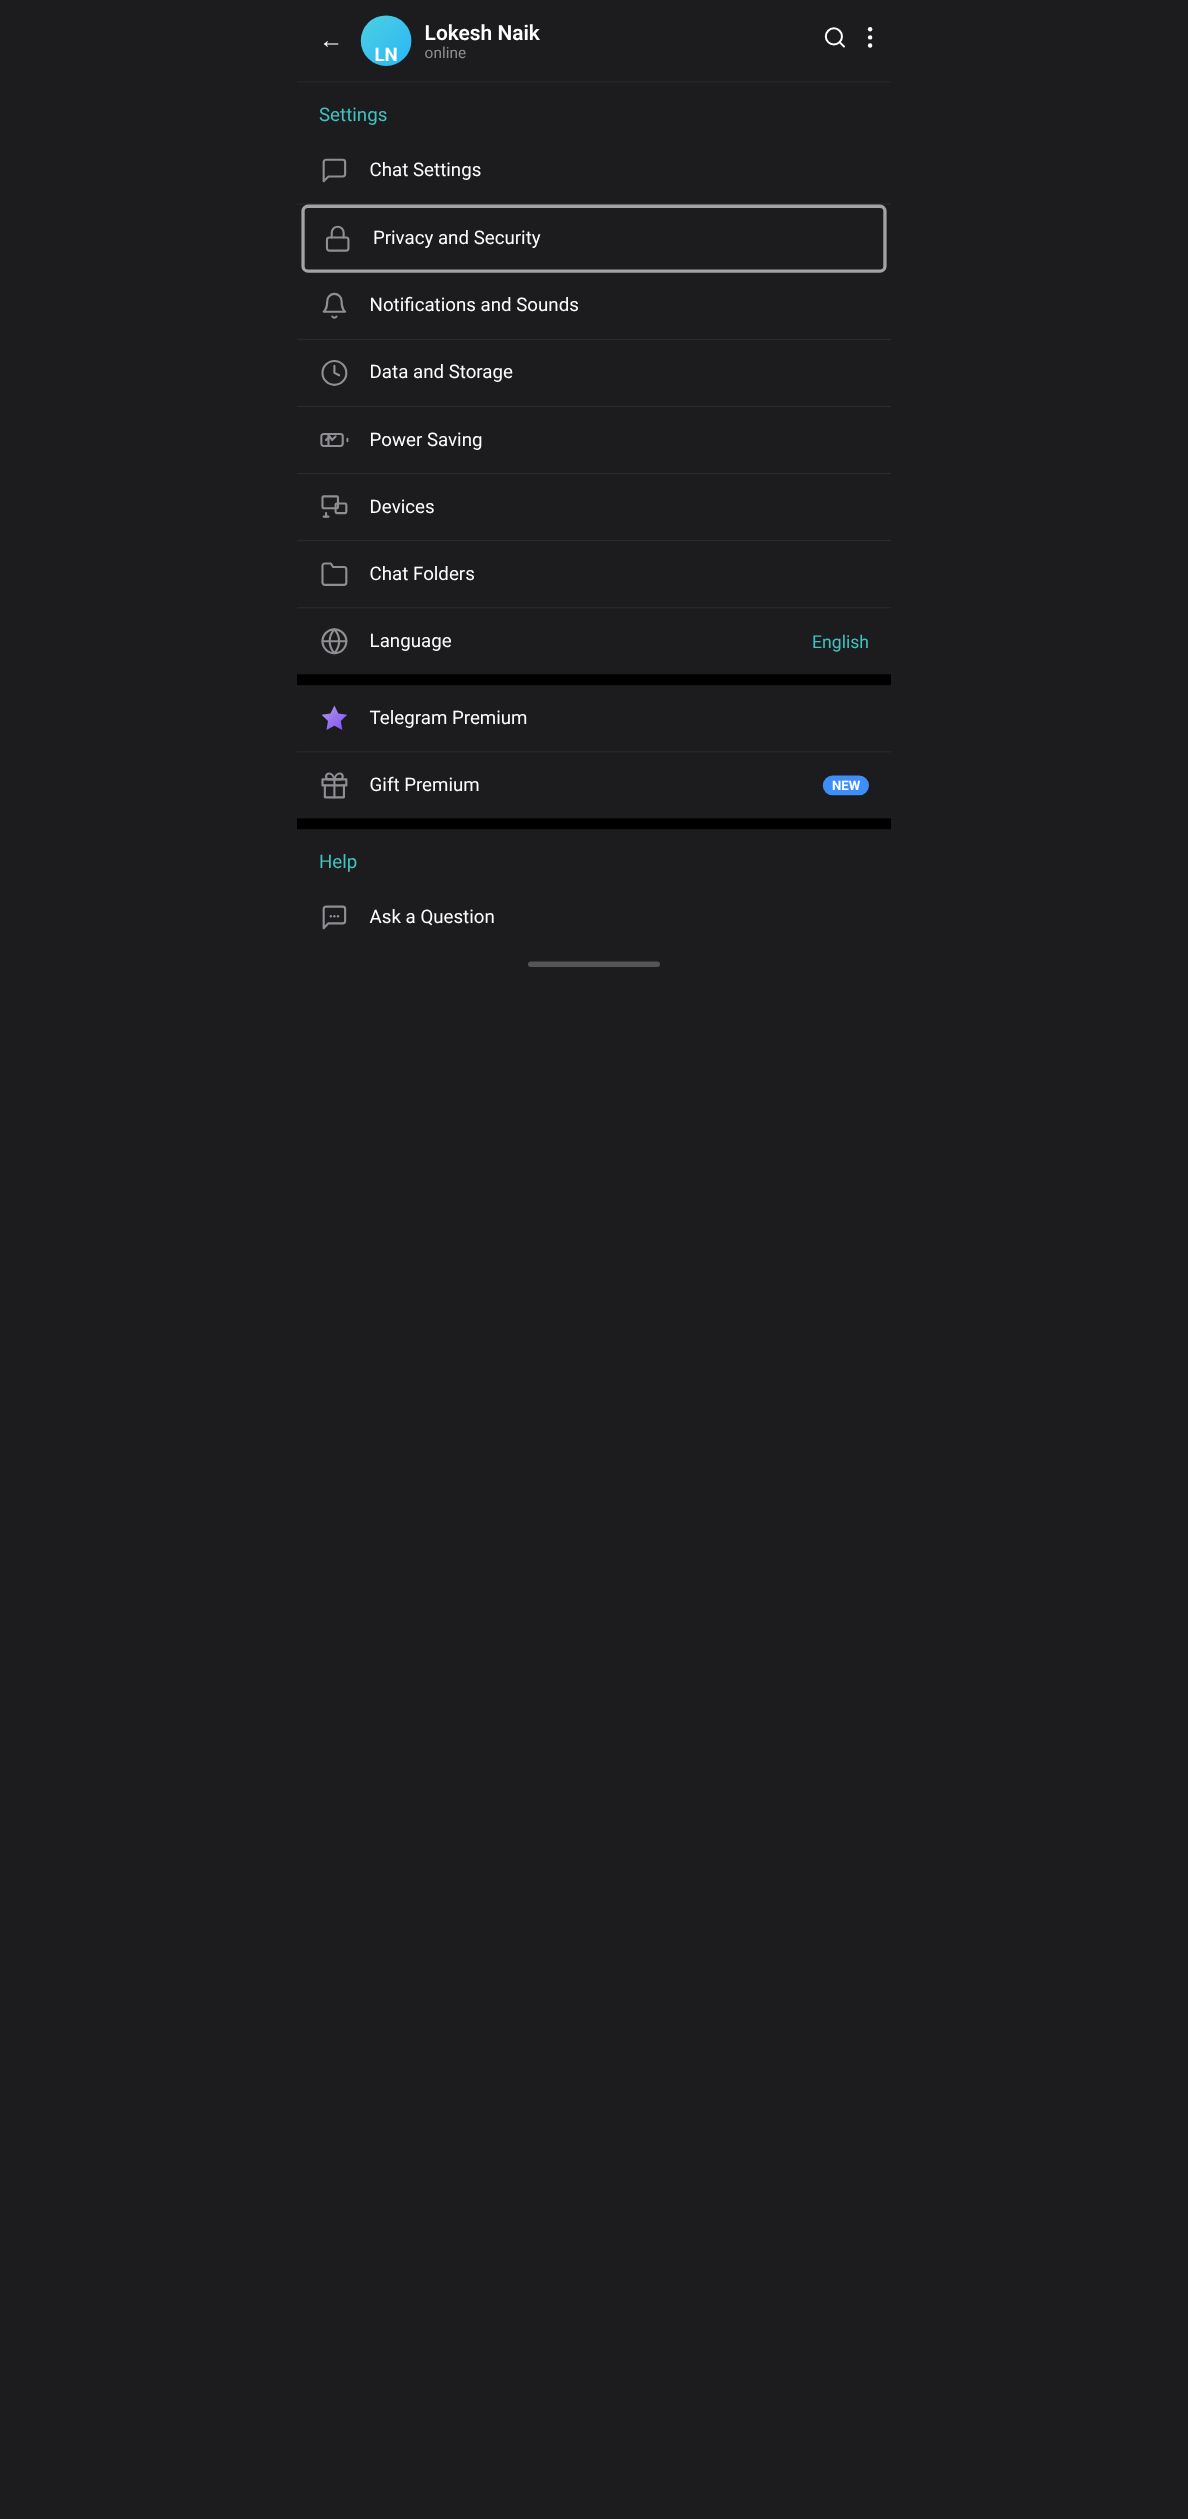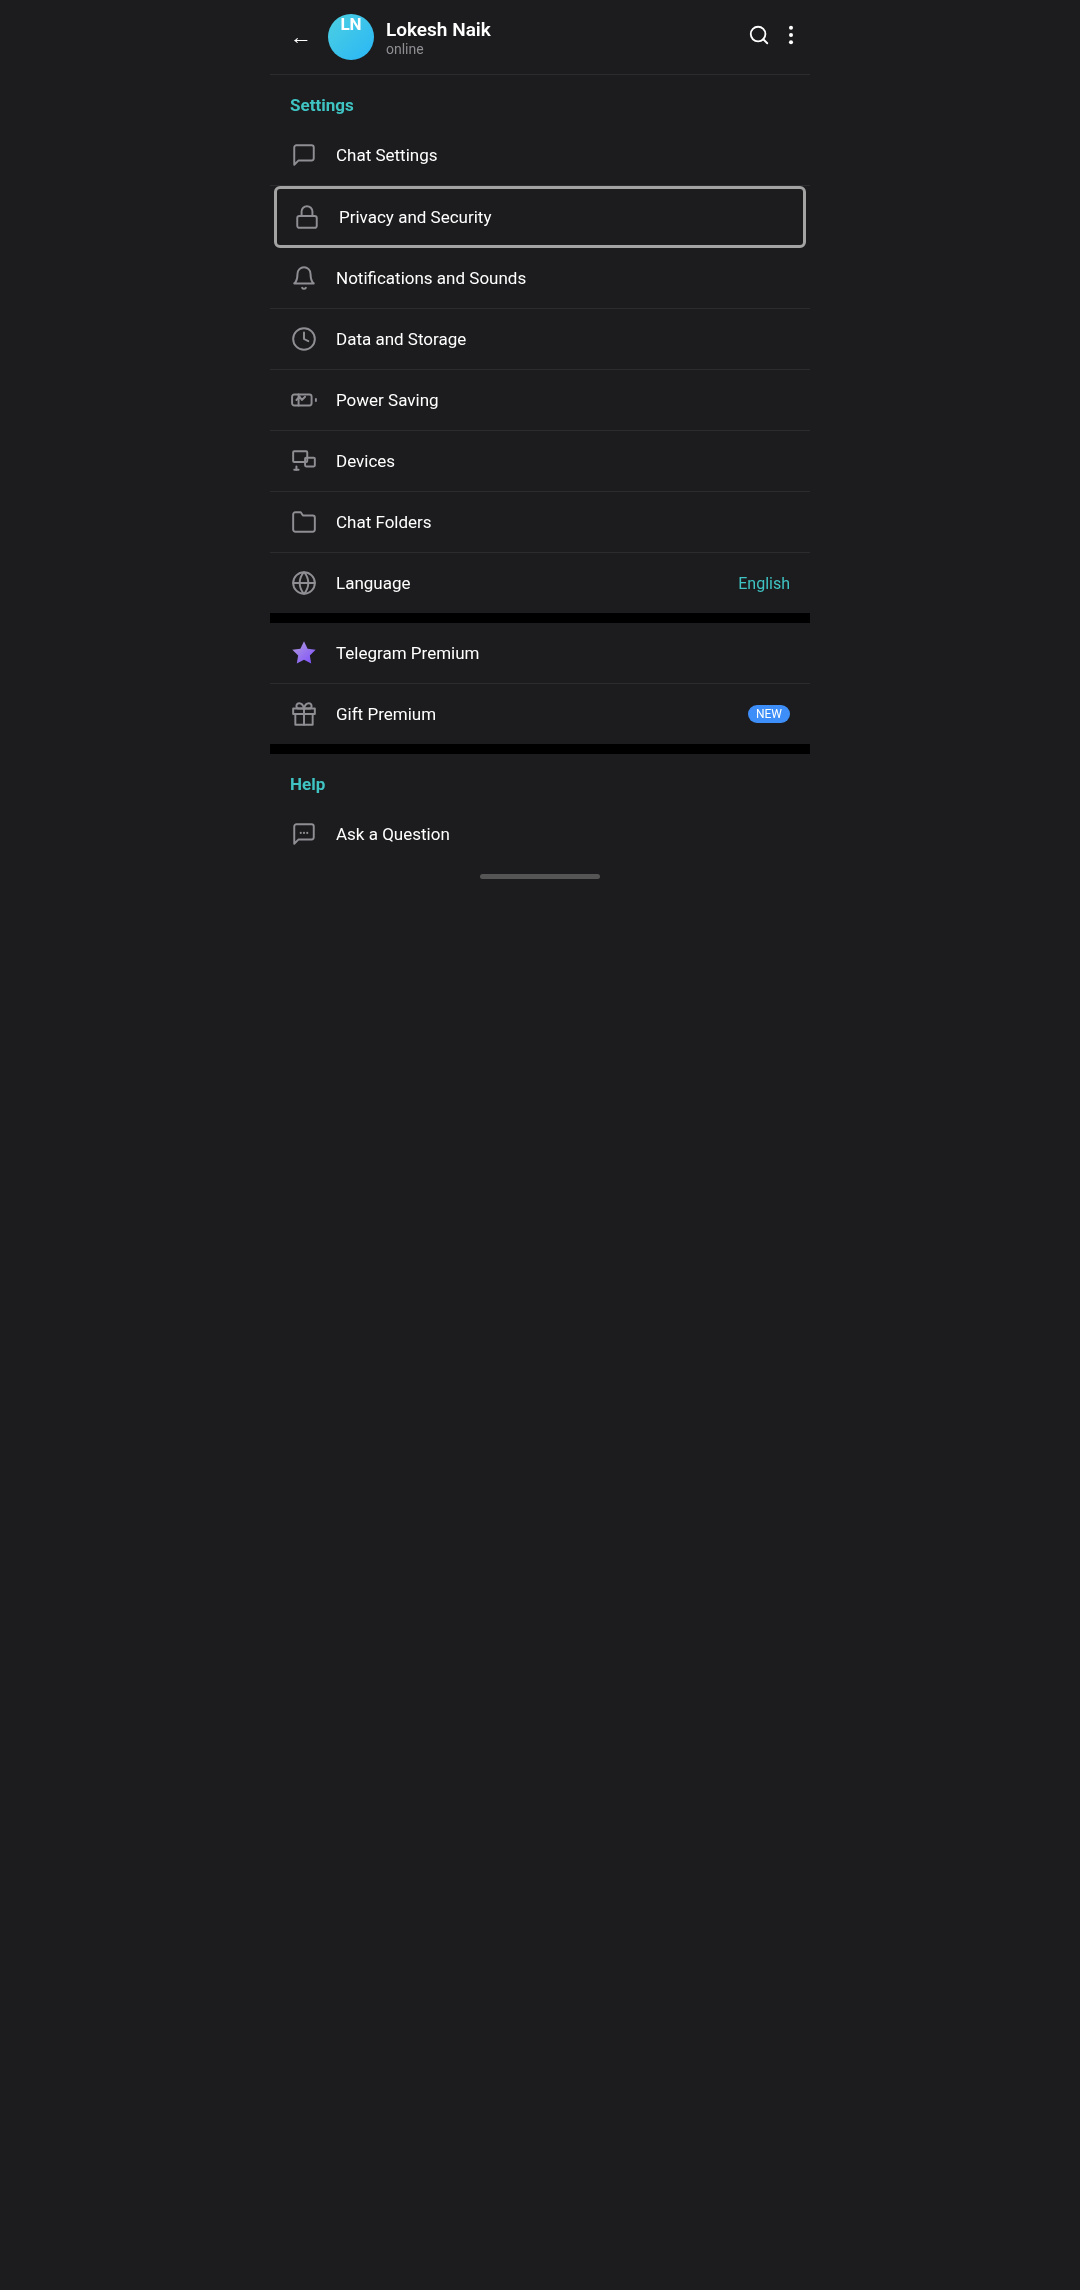--- a/index.html
+++ b/index.html
@@ -31,21 +31,21 @@
       cursor: pointer;
       padding: 4px;
     }
 
     .avatar {
       width: 46px;
       height: 46px;
       border-radius: 50%;
       background: linear-gradient(135deg, #4dd0e1, #29b6f6);
       display: flex;
-      align-items: flex-start;
+      align-items: flex-end;
       justify-content: center;
       font-weight: bold;
       font-size: 17px;
       color: #fff;
       flex-shrink: 0;
     }
 
     .header-info {
       flex: 1;
     }
@@ -70,21 +70,21 @@
     .header-icon {
       color: #ffffff;
       font-size: 22px;
       cursor: pointer;
     }
 
     
     .section-title {
       padding: 20px 20px 10px 20px;
       font-size: 17px;
-      font-weight: 700;
+      font-weight: 400;
       color: #3fc3c3;
     }
 
     
     .settings-group {
       background-color: #1c1c1e;
     }
 
     .settings-item {
       display: flex;
@@ -141,21 +141,21 @@
     .section-separator {
       height: 10px;
       background-color: #000000;
     }
 
     
     .badge-new {
       background-color: #3d8ef8;
       color: #ffffff;
       font-size: 12px;
-      font-weight: 400;
+      font-weight: 700;
       padding: 2px 8px;
       border-radius: 10px;
       margin-left: 8px;
     }
 
     
     .star-icon {
       width: 28px;
       height: 28px;
       display: flex;

